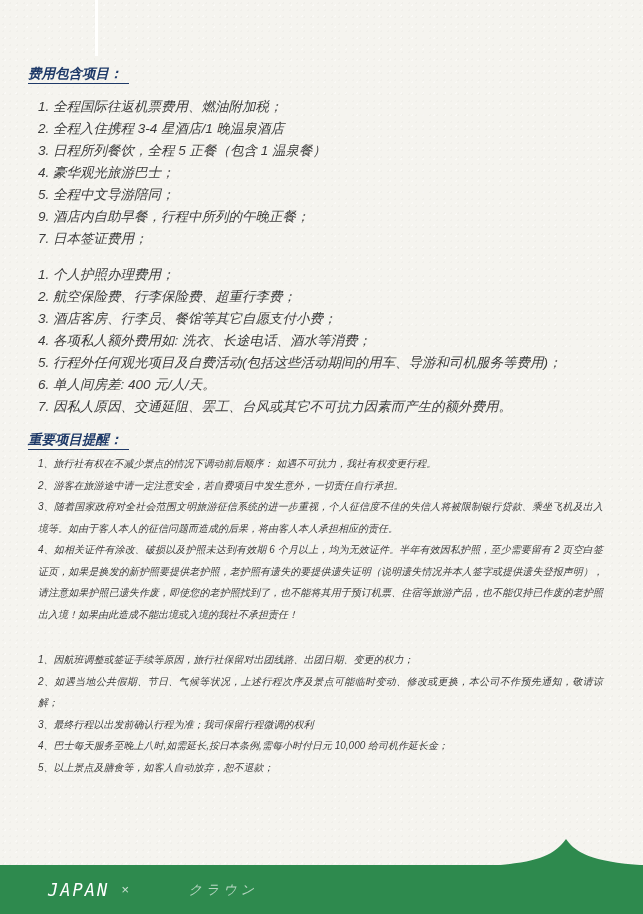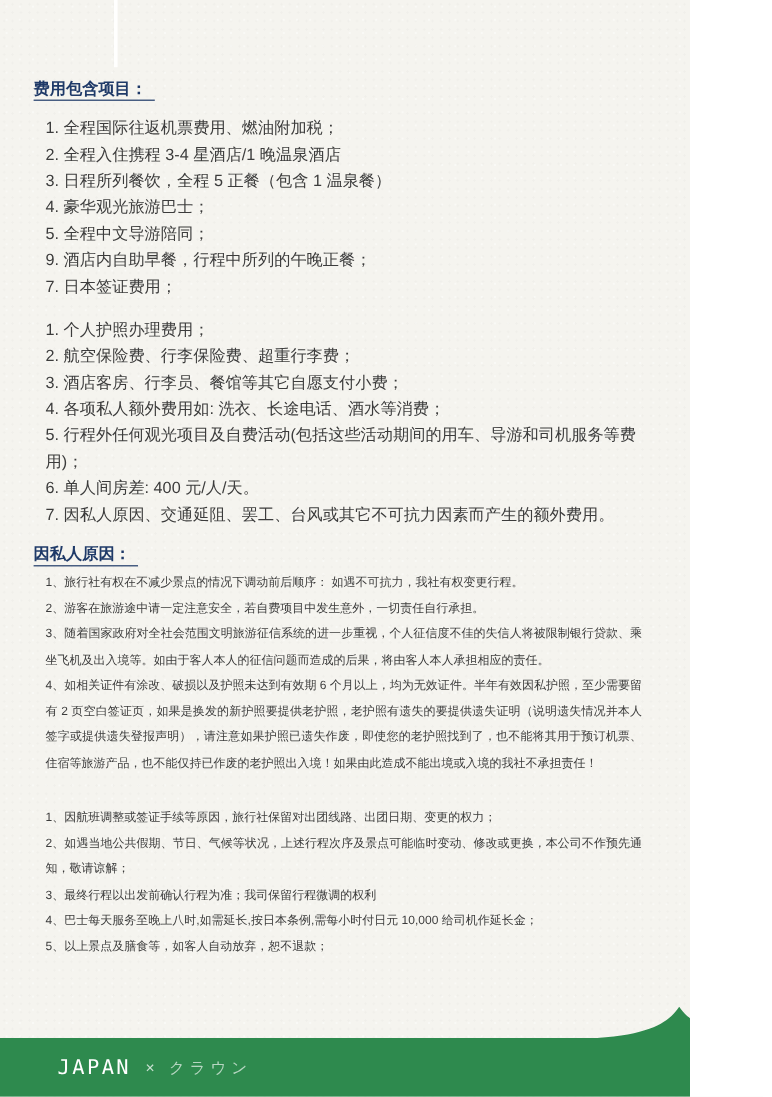--- a/index.html
+++ b/index.html
@@ -1,26 +1,27 @@
 <!DOCTYPE html>
 <html><head>
 <meta charset="utf-8">
 <style>
   html,body{margin:0;padding:0;}
   .page{
     position:relative;
-    width:575px;height:914px;
+    width:643px;height:914px;
     overflow:hidden;
     background-color:#f5f4ef;
     background-image:
       radial-gradient(rgba(0,0,0,0.018) 1px, transparent 1px),
       radial-gradient(rgba(255,255,255,0.45) 1px, transparent 1px);
     background-size:7px 7px, 11px 11px;
     font-family:"Liberation Sans", sans-serif;
     color:#3c3c3c;
+    font-style:italic;
   }
   .scan-line{
     position:absolute;left:95px;top:0;width:3px;height:56px;
     background:rgba(255,255,255,0.92);
   }
   .content{
     position:absolute;left:28px;right:30px;top:66px;
   }
   .h{
     margin:0;font-size:13.5px;line-height:16px;font-weight:bold;color:#1f3a68;
@@ -56,21 +57,21 @@
     display:flex;align-items:center;
   }
   .brand-en{
     font-family:"DejaVu Sans Mono", monospace;
     font-size:17px;letter-spacing:2px;color:#ffffff;font-weight:400;
   }
   .brand-x{
     font-size:13px;color:rgba(255,255,255,0.75);margin:0 12px;
   }
   .brand-jp{
-    font-size:13px;letter-spacing:4px;color:rgba(255,255,255,0.65);
+    font-size:13px;letter-spacing:4px;color:rgba(255,255,255,0.65);margin-left:48px;
   }
 </style>
 </head>
 <body>
 
 <div class="page">
 
   <div class="scan-line"></div>
 
   <div class="content">
@@ -94,21 +95,21 @@
         <p class="li">2. 航空保险费、行李保险费、超重行李费；</p>
         <p class="li">3. 酒店客房、行李员、餐馆等其它自愿支付小费；</p>
         <p class="li">4. 各项私人额外费用如: 洗衣、长途电话、酒水等消费；</p>
         <p class="li">5. 行程外任何观光项目及自费活动(包括这些活动期间的用车、导游和司机服务等费用)；</p>
         <p class="li">6. 单人间房差: 400 元/人/天。</p>
         <p class="li">7. 因私人原因、交通延阻、罢工、台风或其它不可抗力因素而产生的额外费用。</p>
       </div>
     </section>
 
     <section class="sec s3">
-      <h2 class="h"><span class="hu">因私人原因：</span></h2>
+      <h2 class="h"><span class="hu">重要项目提醒：</span></h2>
       <div class="items">
         <p class="para">1、旅行社有权在不减少景点的情况下调动前后顺序： 如遇不可抗力，我社有权变更行程。</p>
         <p class="para">2、游客在旅游途中请一定注意安全，若自费项目中发生意外，一切责任自行承担。</p>
         <p class="para">3、随着国家政府对全社会范围文明旅游征信系统的进一步重视，个人征信度不佳的失信人将被限制银行贷款、乘坐飞机及出入境等。如由于客人本人的征信问题而造成的后果，将由客人本人承担相应的责任。</p>
         <p class="para">4、如相关证件有涂改、破损以及护照未达到有效期 6 个月以上，均为无效证件。半年有效因私护照，至少需要留有 2 页空白签证页，如果是换发的新护照要提供老护照，老护照有遗失的要提供遗失证明（说明遗失情况并本人签字或提供遗失登报声明），请注意如果护照已遗失作废，即使您的老护照找到了，也不能将其用于预订机票、住宿等旅游产品，也不能仅持已作废的老护照出入境！如果由此造成不能出境或入境的我社不承担责任！</p>
       </div>
     </section>
 
     <section class="sec s4">
       <div class="items">

